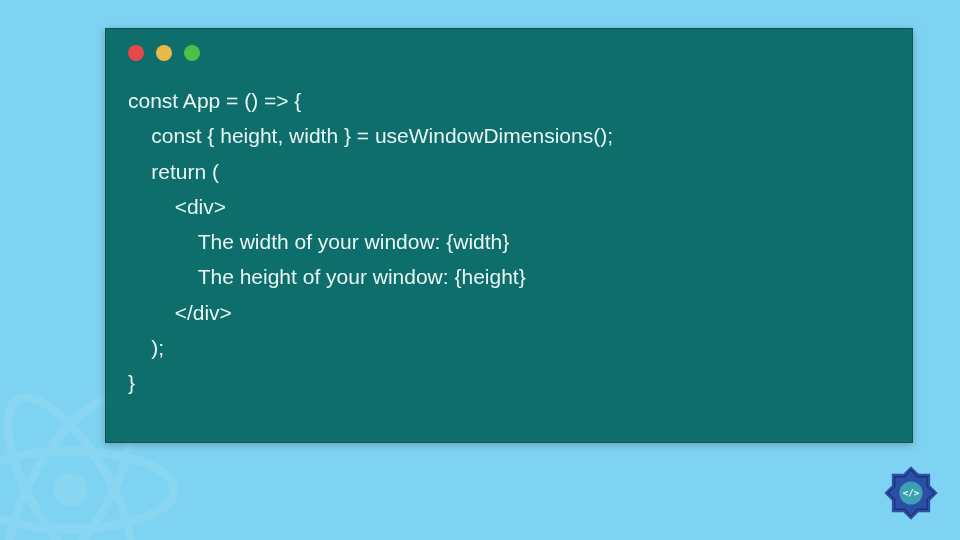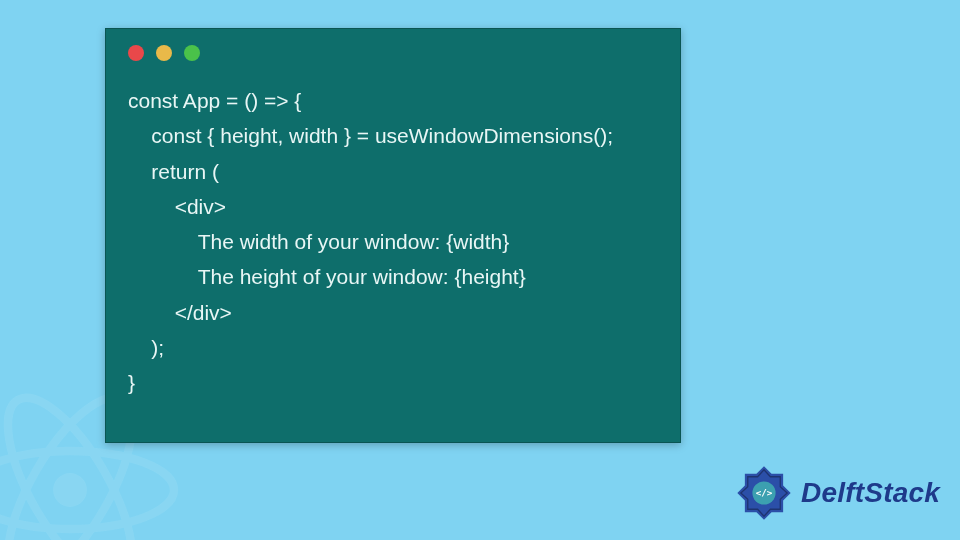--- a/index.html
+++ b/index.html
@@ -8,21 +8,21 @@
     height: 540px;
     background: #7FD3F2;
     font-family: -apple-system, BlinkMacSystemFont, "Segoe UI", Arial, sans-serif;
     position: relative;
     overflow: hidden;
   }
   .code-window {
     position: absolute;
     left: 105px;
     top: 28px;
-    width: 576px;
+    width: 808px;
     height: 415px;
     background: #0E6E6B;
     border: 1px solid #0A5553;
     box-shadow: 0 2px 8px rgba(0,0,0,0.25);
   }
   .traffic-lights {
     display: flex;
     gap: 12px;
     padding: 16px 0 0 22px;
   }
@@ -103,14 +103,13 @@
   <div class="brand-logo">
     <svg viewBox="0 0 100 100" width="58" height="58">
       <g transform="translate(50 50)">
         <polygon points="0,-46 13,-33 33,-33 33,-13 46,0 33,13 33,33 13,33 0,46 -13,33 -33,33 -33,13 -46,0 -33,-13 -33,-33 -13,-33" fill="#2B4FA8"></polygon>
         <polygon points="0,-40 11,-28 28,-28 28,-11 40,0 28,11 28,28 11,28 0,40 -11,28 -28,28 -28,11 -40,0 -28,-11 -28,-28 -11,-28" fill="none" stroke="#1E3470" stroke-width="2.2"></polygon>
         <circle r="20" fill="#3CA0B0"></circle>
         <text x="0" y="6" text-anchor="middle" font-size="16" fill="#ffffff" font-family="monospace" font-weight="bold">&lt;/&gt;</text>
       </g>
     </svg>
   </div>
-  <span class="brand-text">DelftStack</span>
 </div>
 
 </body></html>

